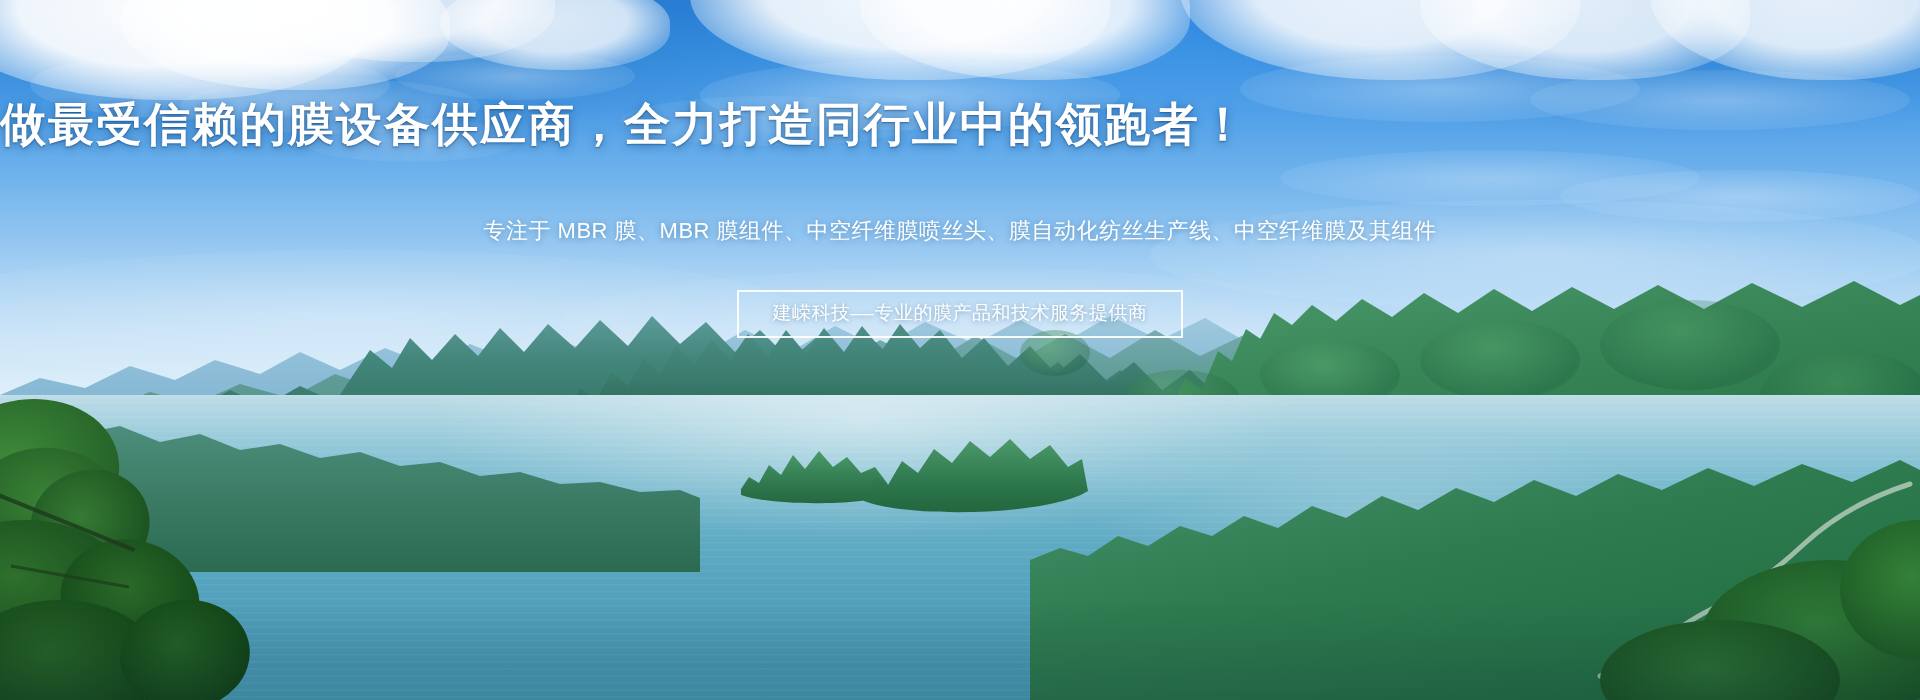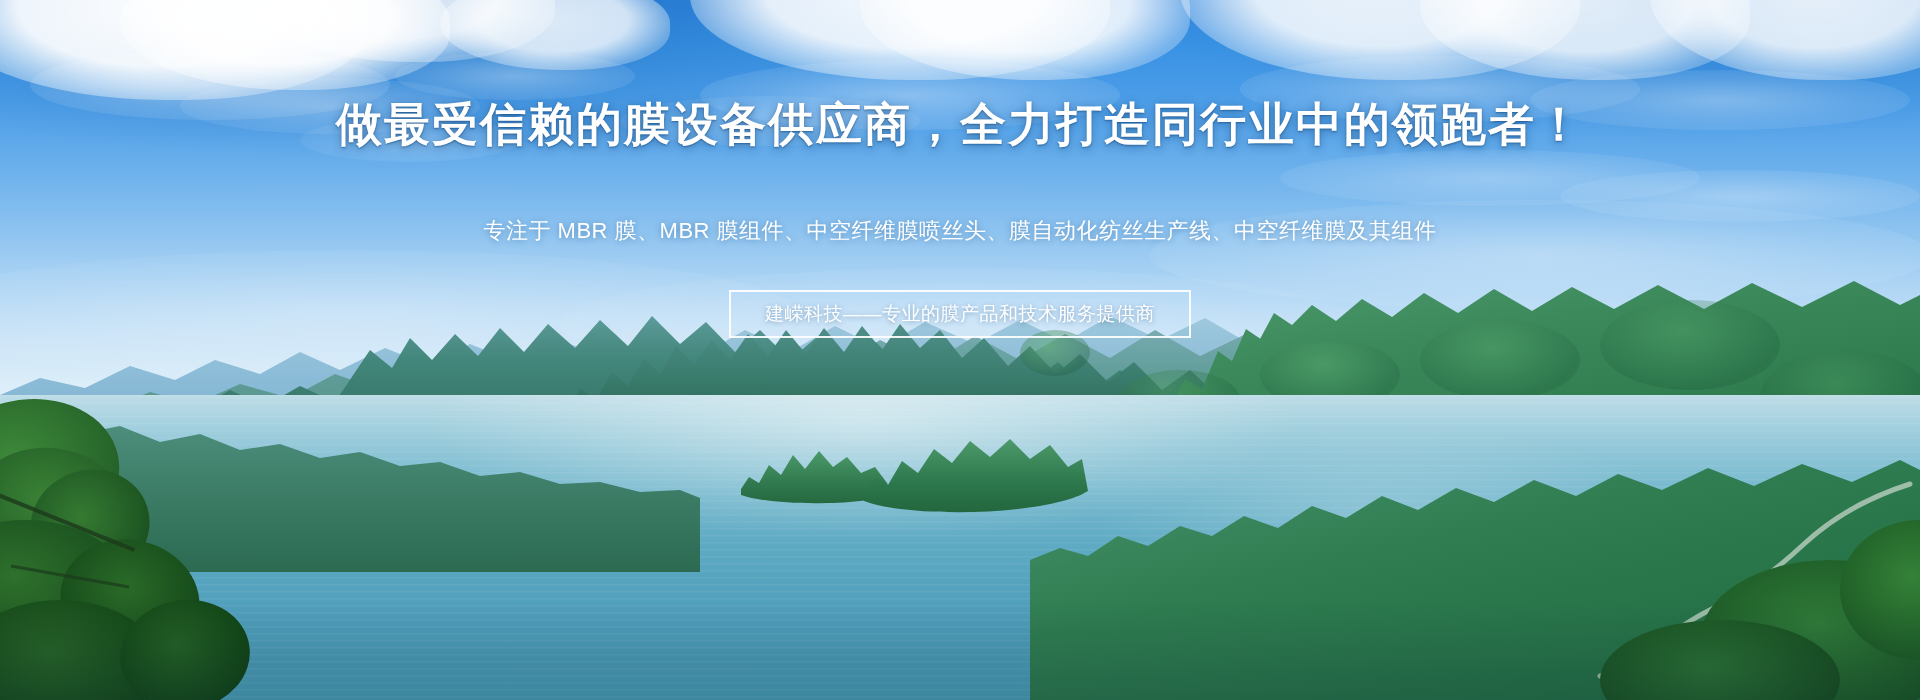--- a/index.html
+++ b/index.html
@@ -83,21 +83,21 @@
   }
 
   
   .leafblob{ position:absolute; border-radius:50%; }
 
   
   .copy{ position:absolute; left:0; top:0; width:1920px; height:700px; }
 
   .headline{
     position:absolute; left:0; top:98px; width:1920px;
-    text-align:center;
+    text-align:left;
     font-family:"DejaVu Sans","Liberation Sans",sans-serif;
     font-size:46px; font-weight:bold; line-height:52px;
     letter-spacing:2px;
     color:#ffffff;
     text-shadow:0 2px 10px rgba(10,60,110,.45), 0 1px 2px rgba(10,60,110,.55);
     white-space:nowrap;
   }
   .subline{
     position:absolute; left:0; top:216px; width:1920px;
     text-align:center;
@@ -108,21 +108,21 @@
     text-shadow:0 1px 6px rgba(10,60,110,.40);
     white-space:nowrap;
   }
   .tagwrap{
     position:absolute; left:0; top:290px; width:1920px; text-align:center;
   }
   .tagbox{
     display:inline-block;
     border:2px solid rgba(255,255,255,.92);
     padding:9px 34px;
-    font-family:Liberation Sans, sans-serif;
+    font-family:Liberation Mono, monospace;
     font-size:19px; line-height:26px; letter-spacing:.5px;
     color:#ffffff;
     text-shadow:0 1px 5px rgba(10,60,110,.40);
     white-space:nowrap;
   }
 </style>
 </head>
 <body>
 
 <div class="banner">

